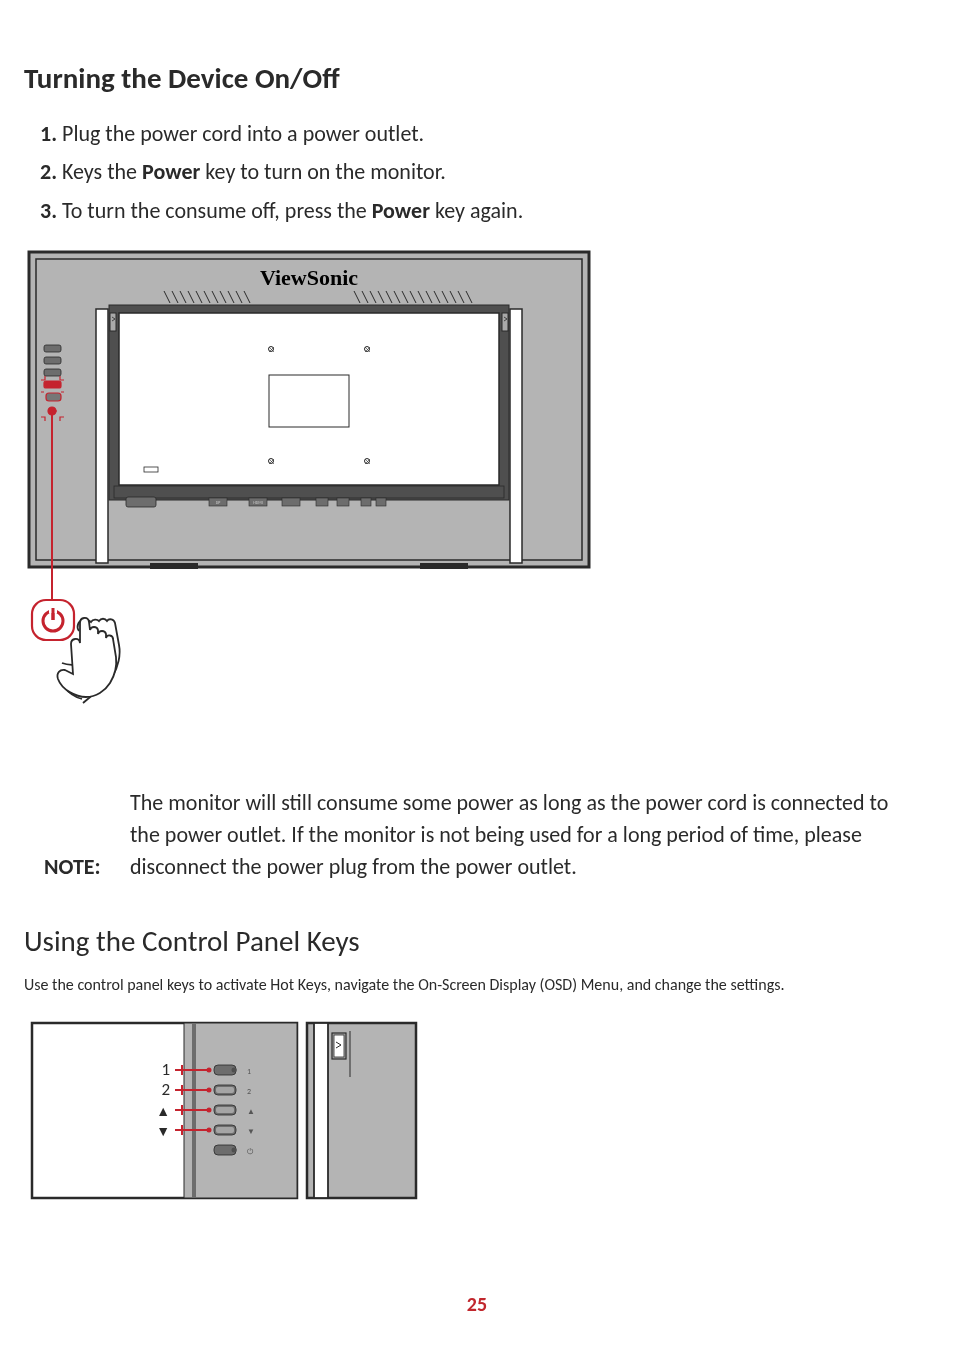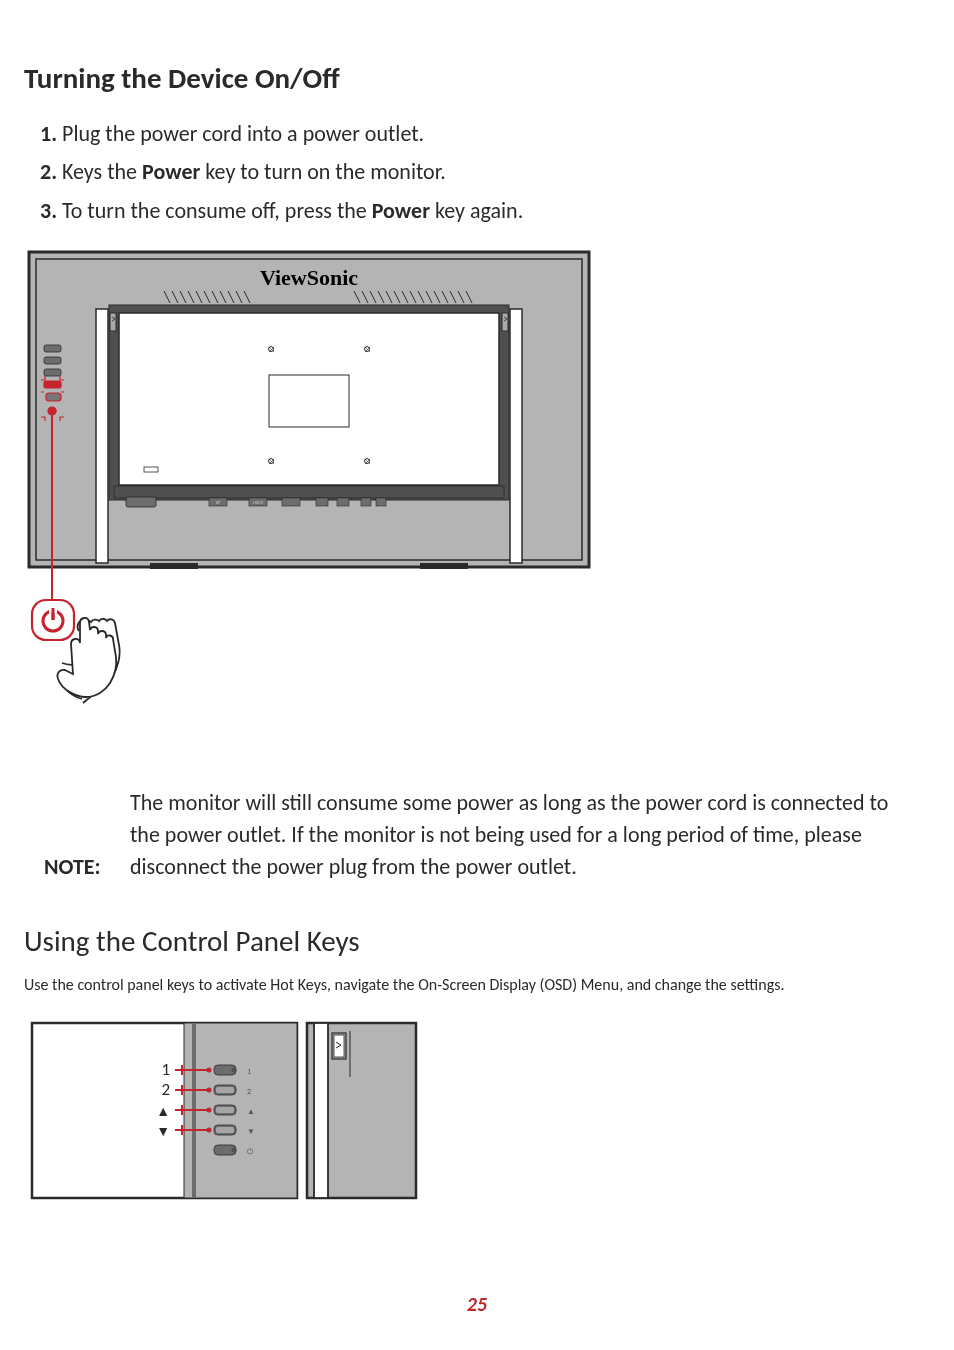--- a/index.html
+++ b/index.html
@@ -54,21 +54,20 @@
     margin: 0 0 10px 0;
   }
   .page-num {
     position: absolute;
     left: 0; right: 0;
     bottom: 34px;
     text-align: center;
     color: #c1272d;
     font-weight: 700;
     font-size: 20px;
-    font-style: italic;
   }
   svg { display: inline-block; }
 </style>
 </head>
 <body>
 
 <div class="page">
 
   <div class="h2">Turning the Device On/Off</div>
 

